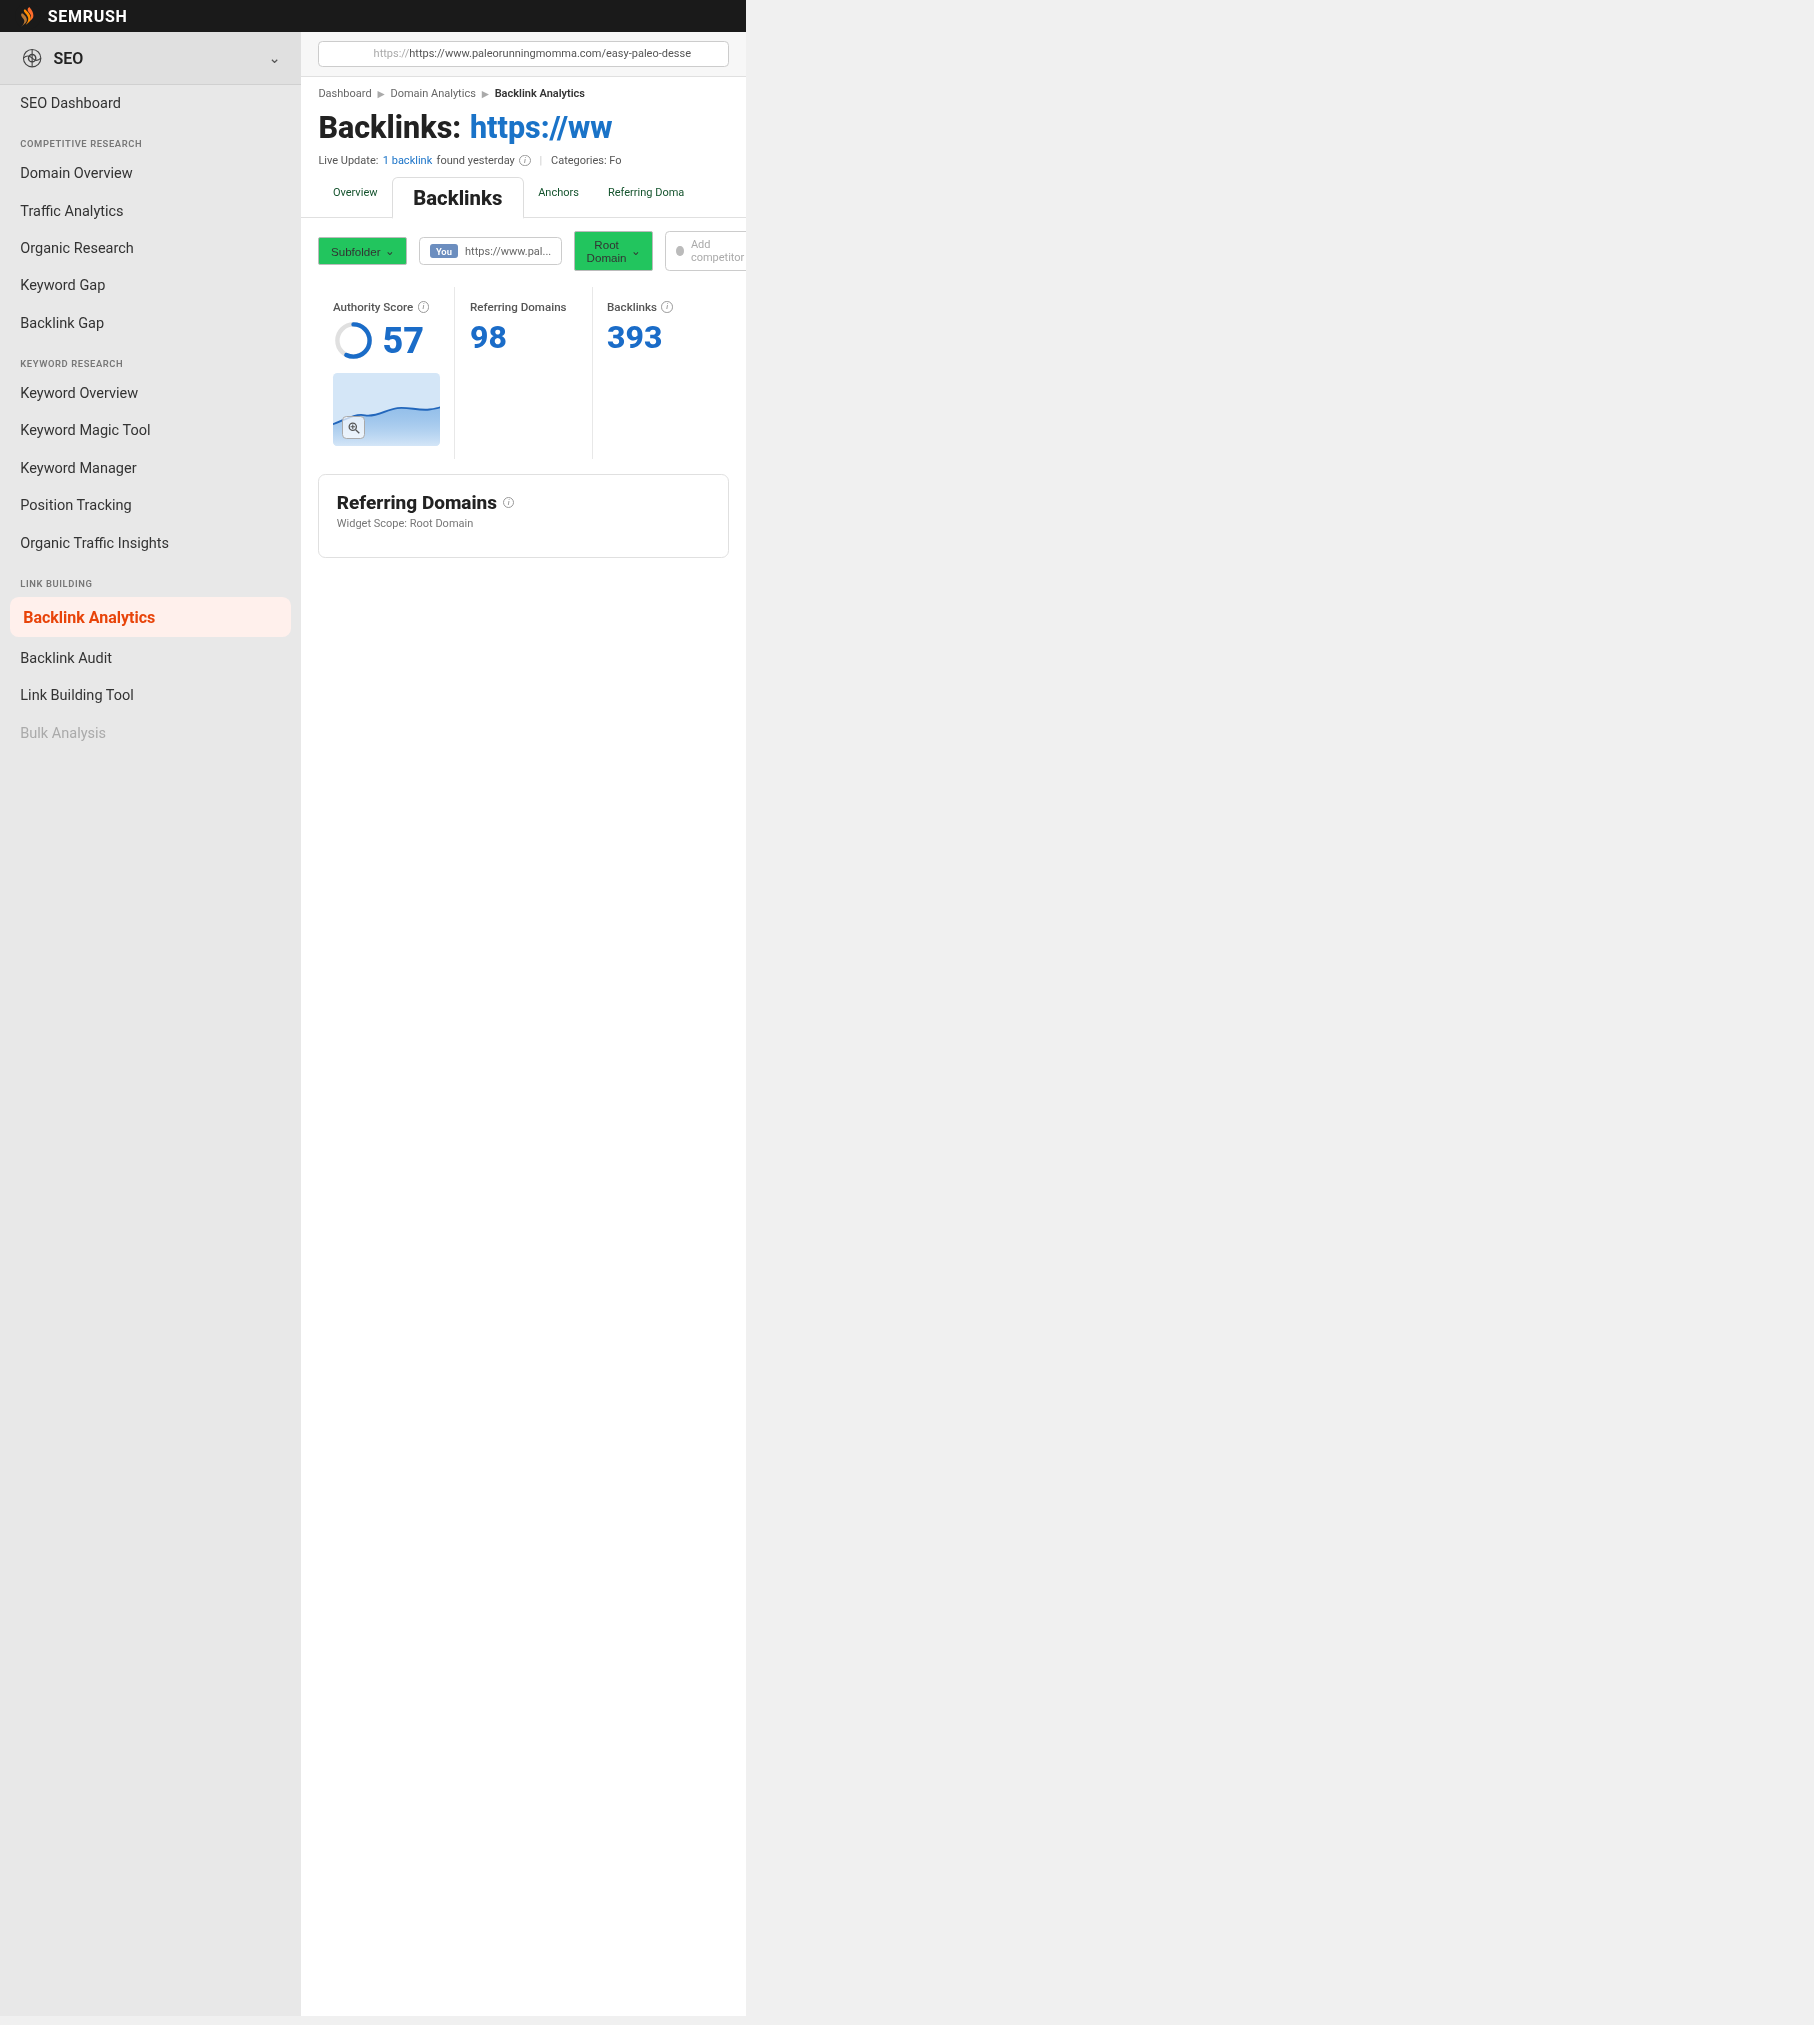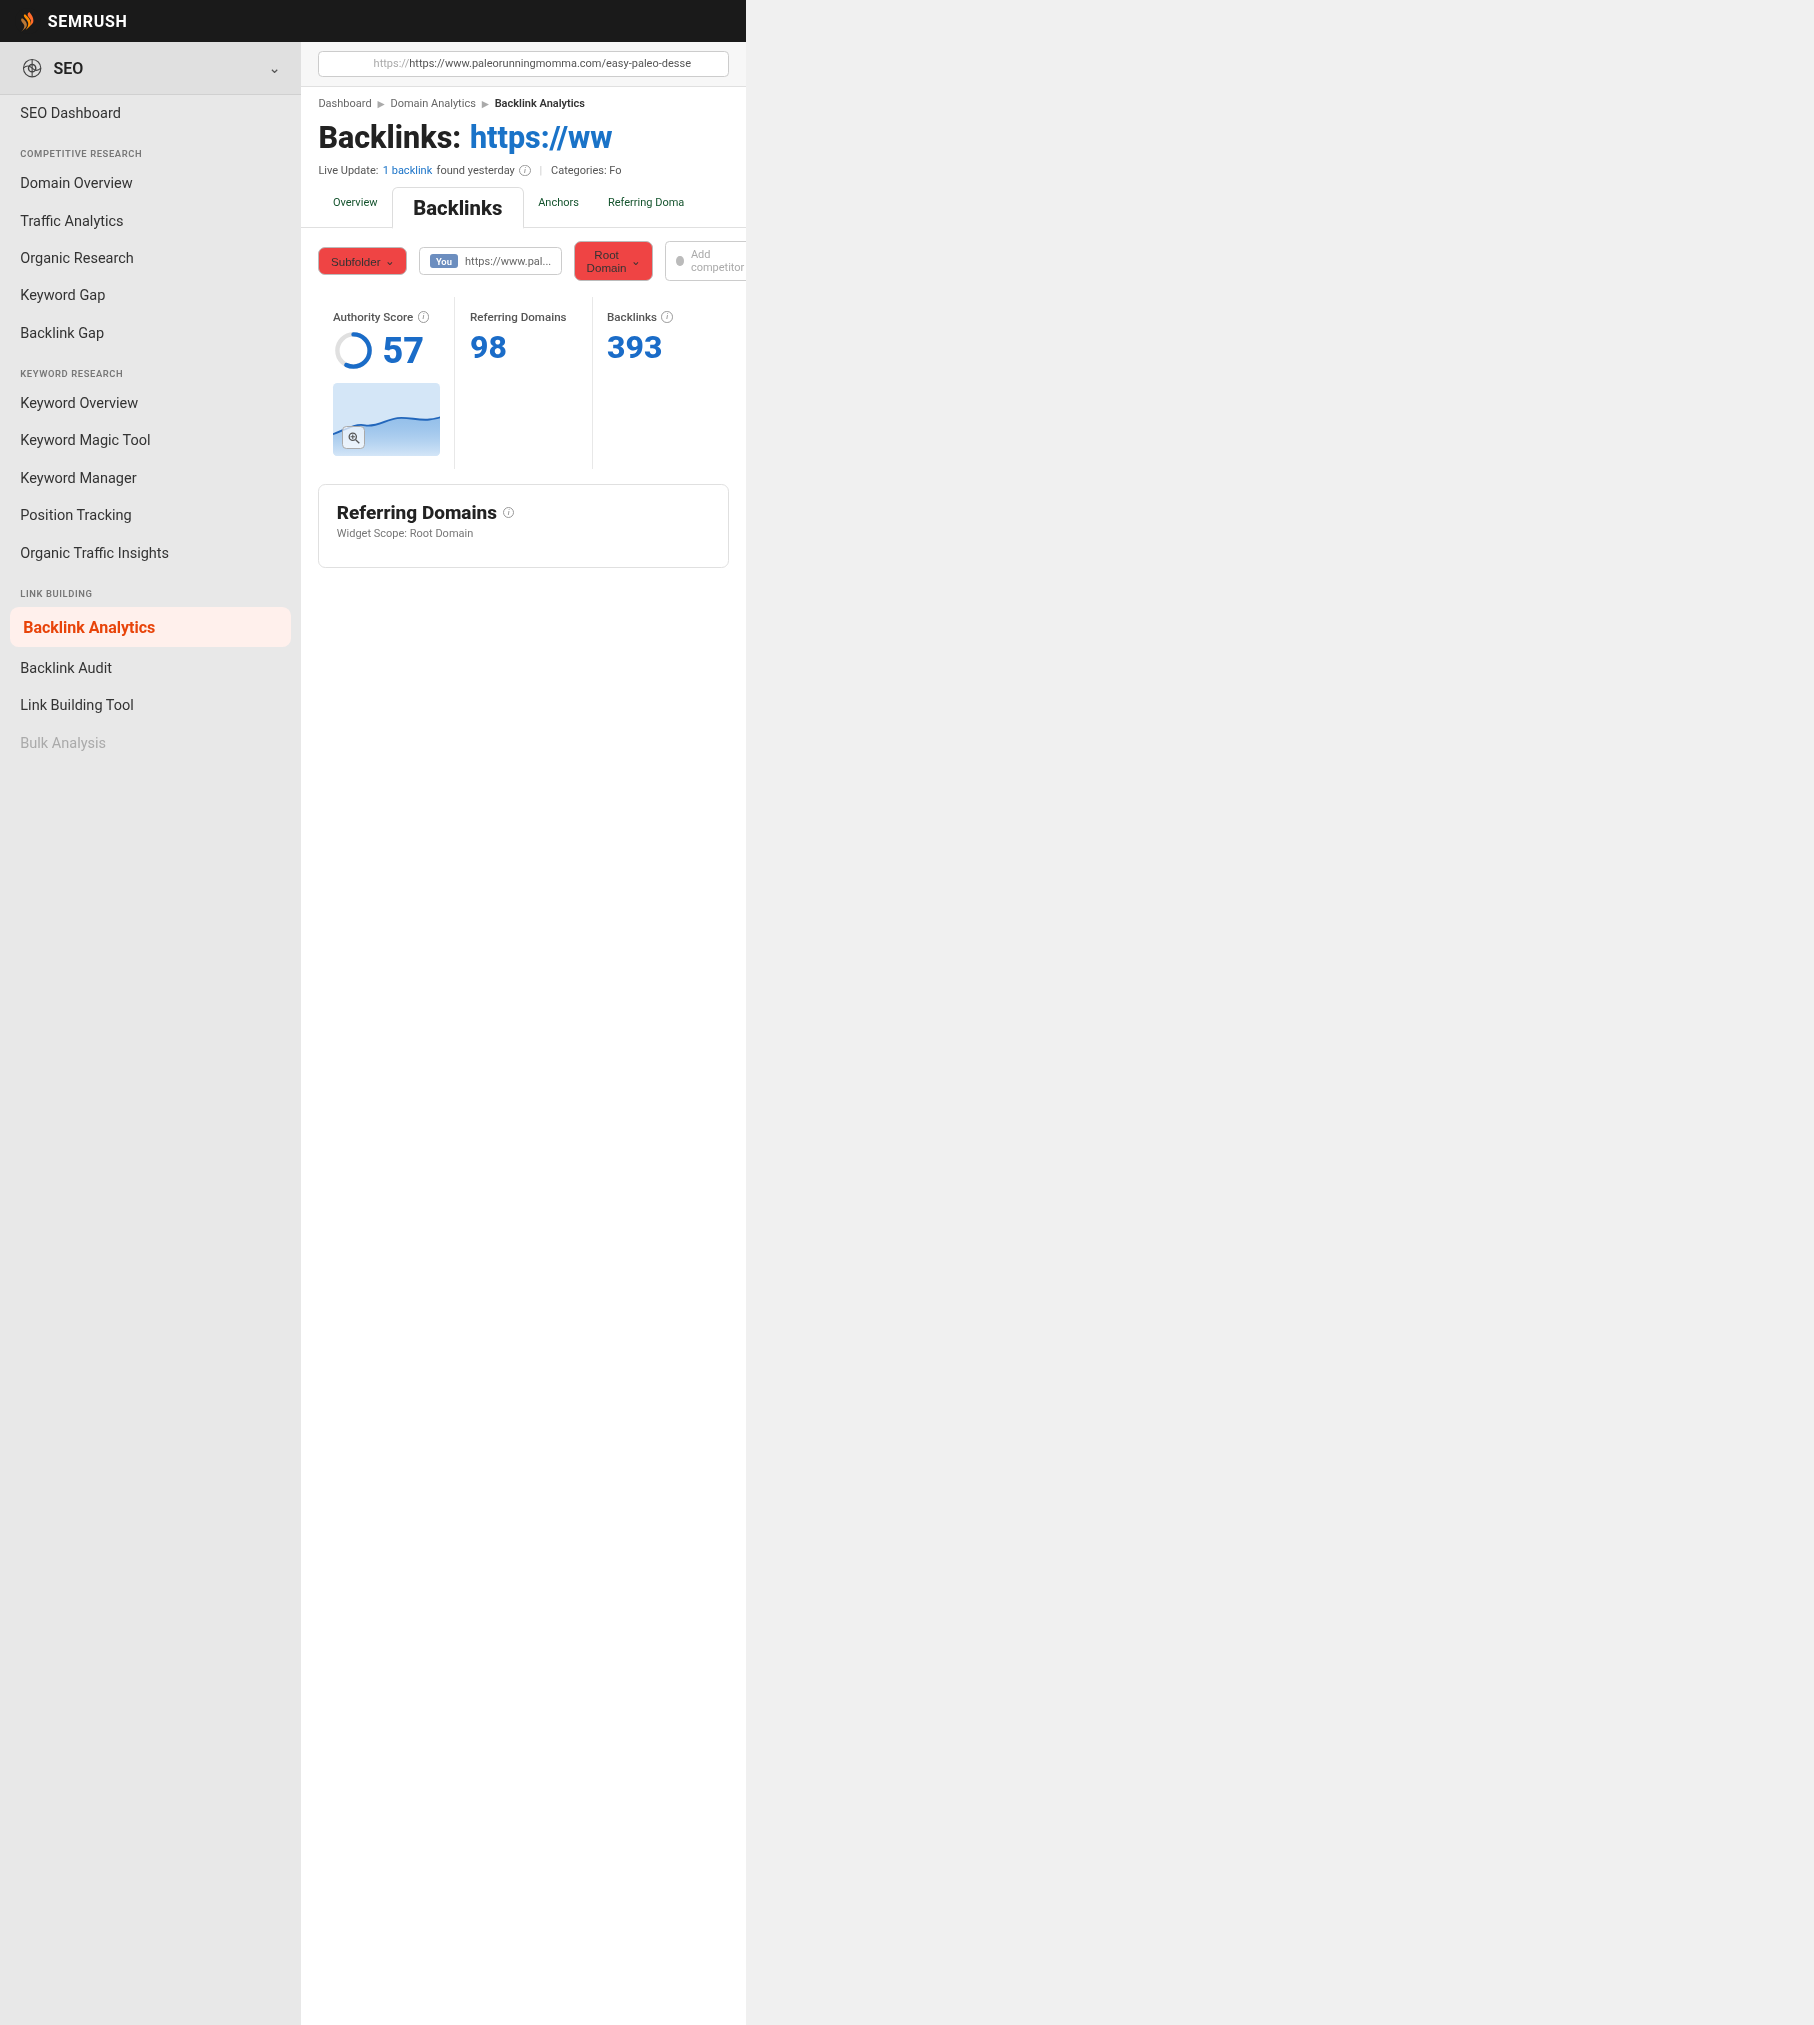--- a/index.html
+++ b/index.html
@@ -7,21 +7,21 @@
       font-family: -apple-system, BlinkMacSystemFont, 'Segoe UI', Roboto, sans-serif;
       background: #f0f0f0;
       width: 746px;
       min-height: 810px;
       overflow-x: hidden;
     }
 
     
     .top-header {
       background: #1a1a1a;
-      height: 42px;
+      height: 32px;
       display: flex;
       align-items: center;
       padding: 0 14.5px;
     }
     .logo-area {
       display: flex;
       align-items: center;
       gap: 7.3px;
     }
     .logo-icon {
@@ -235,23 +235,23 @@
     .filters-row {
       padding: 13px 17.4px 8.7px;
       display: flex;
       align-items: center;
       gap: 11.6px;
     }
     .filter-btn {
       display: flex;
       align-items: center;
       gap: 4.4px;
-      background: #ef4444;
+      background: #22c55e;
       border: 1.1px solid #bbb;
-      border-radius: 7px;
+      border-radius: 2px;
       padding: 5.8px 11.6px;
       font-size: 11.6px;
       color: #333;
       cursor: pointer;
     }
 
     
     .competitor-input {
       display: flex;
       align-items: center;

